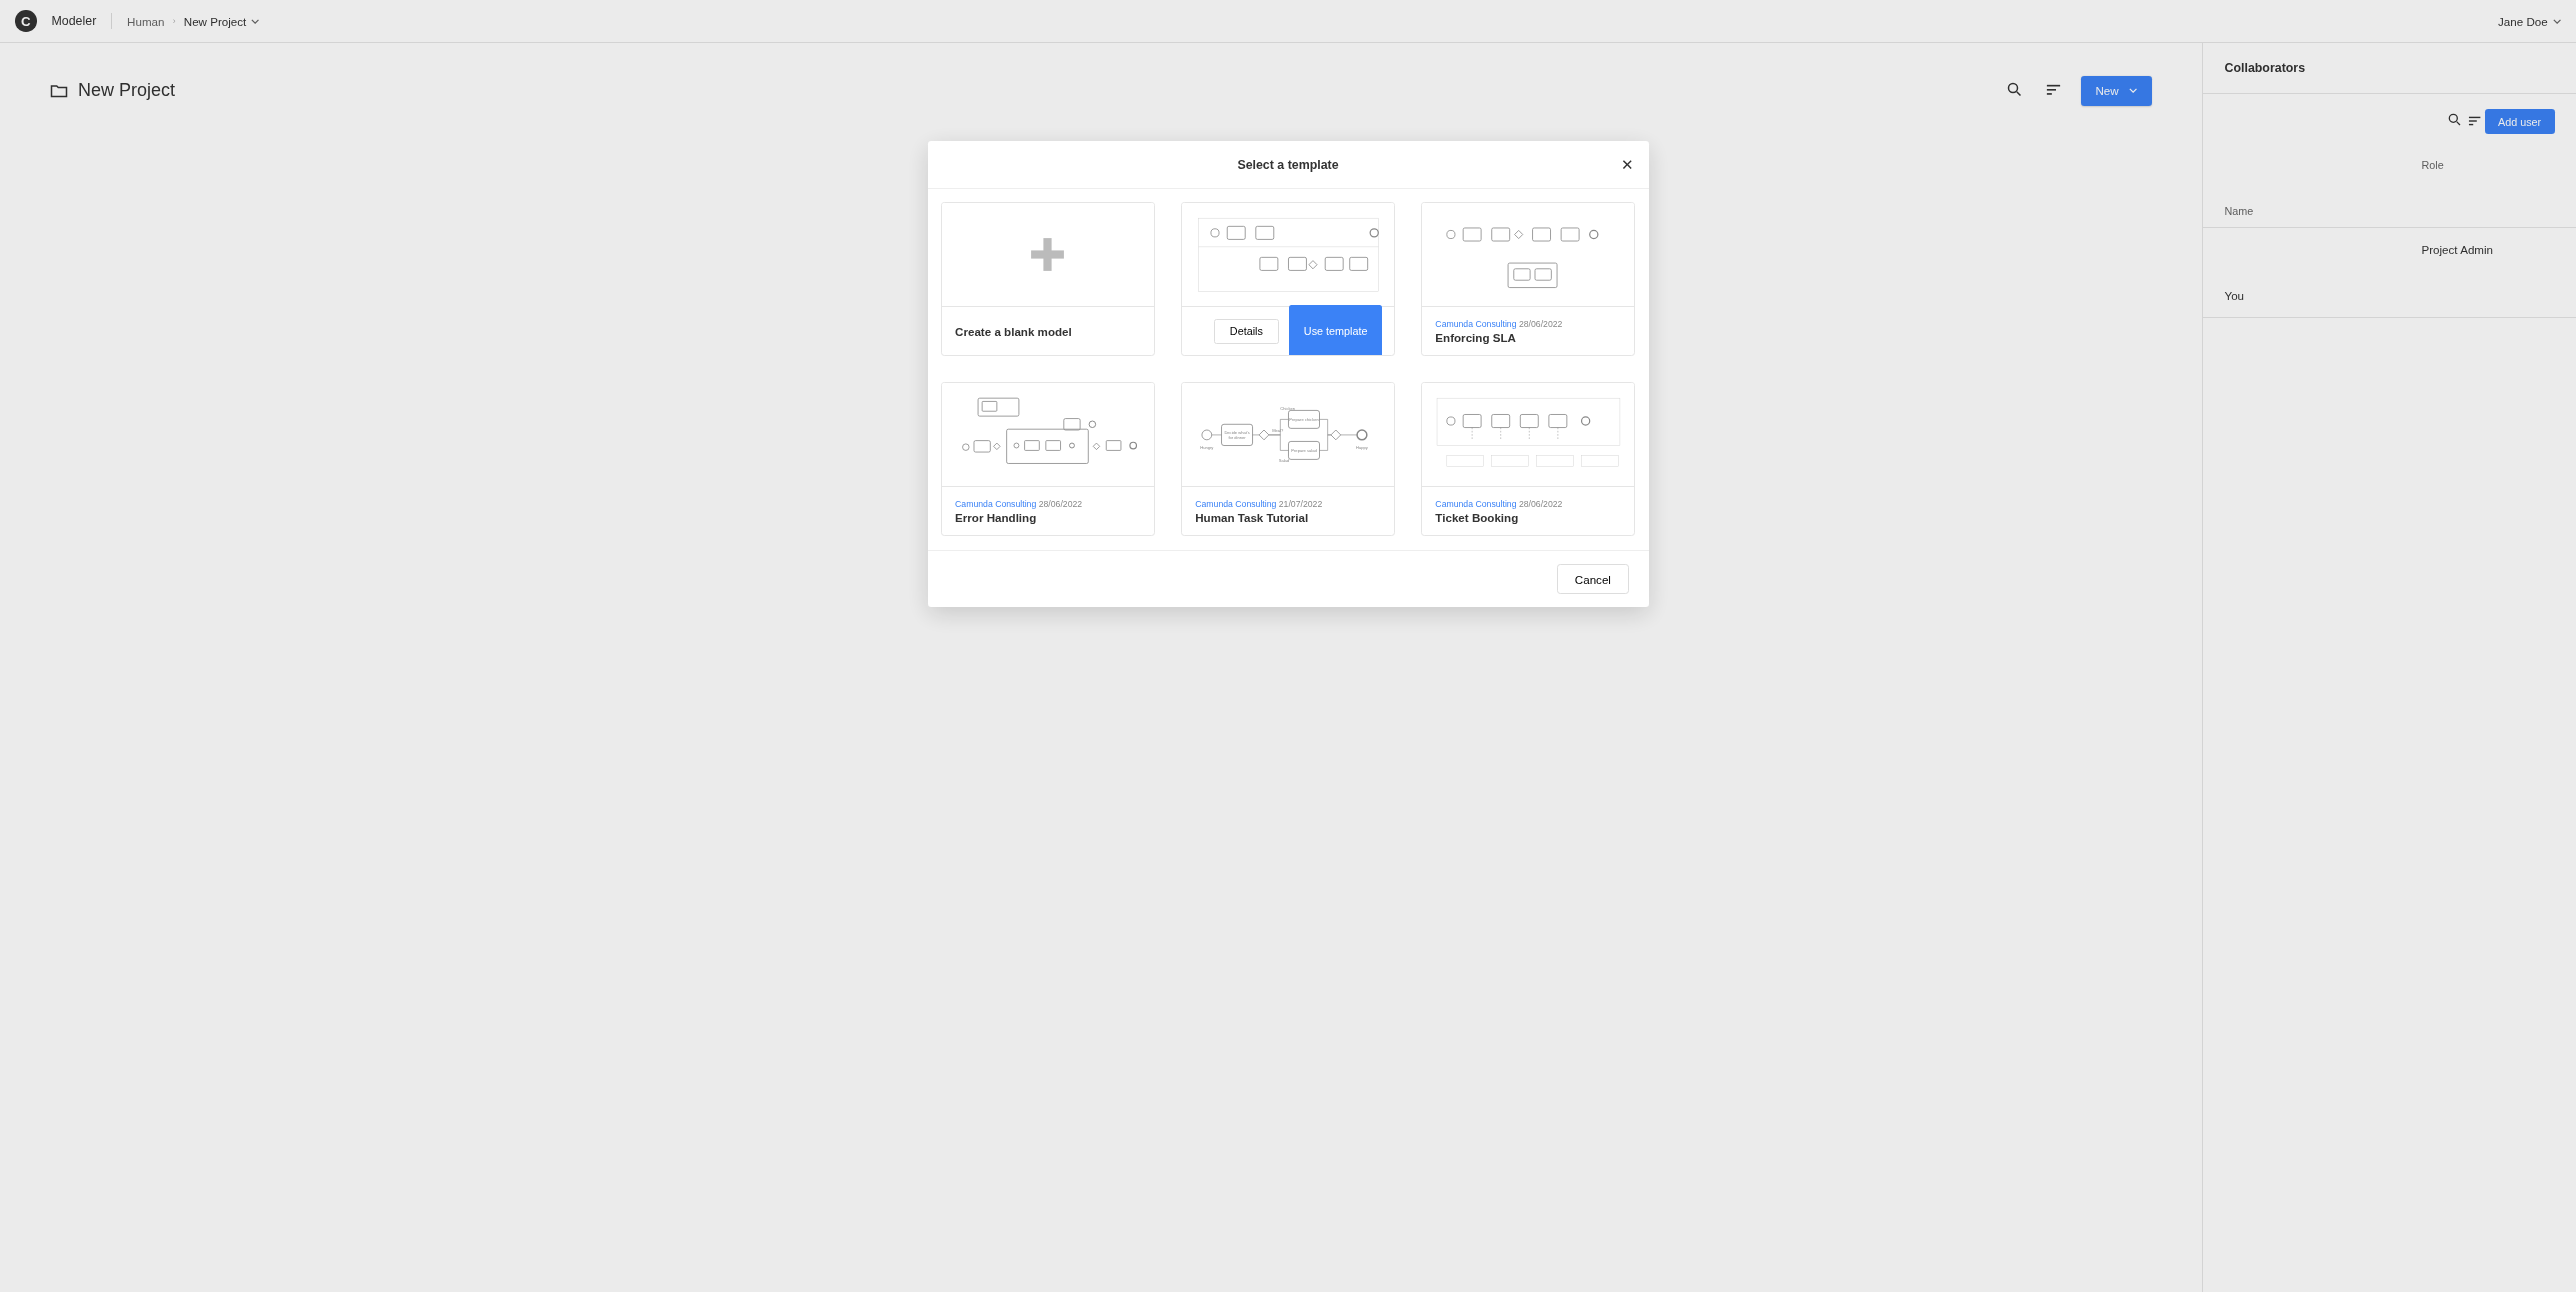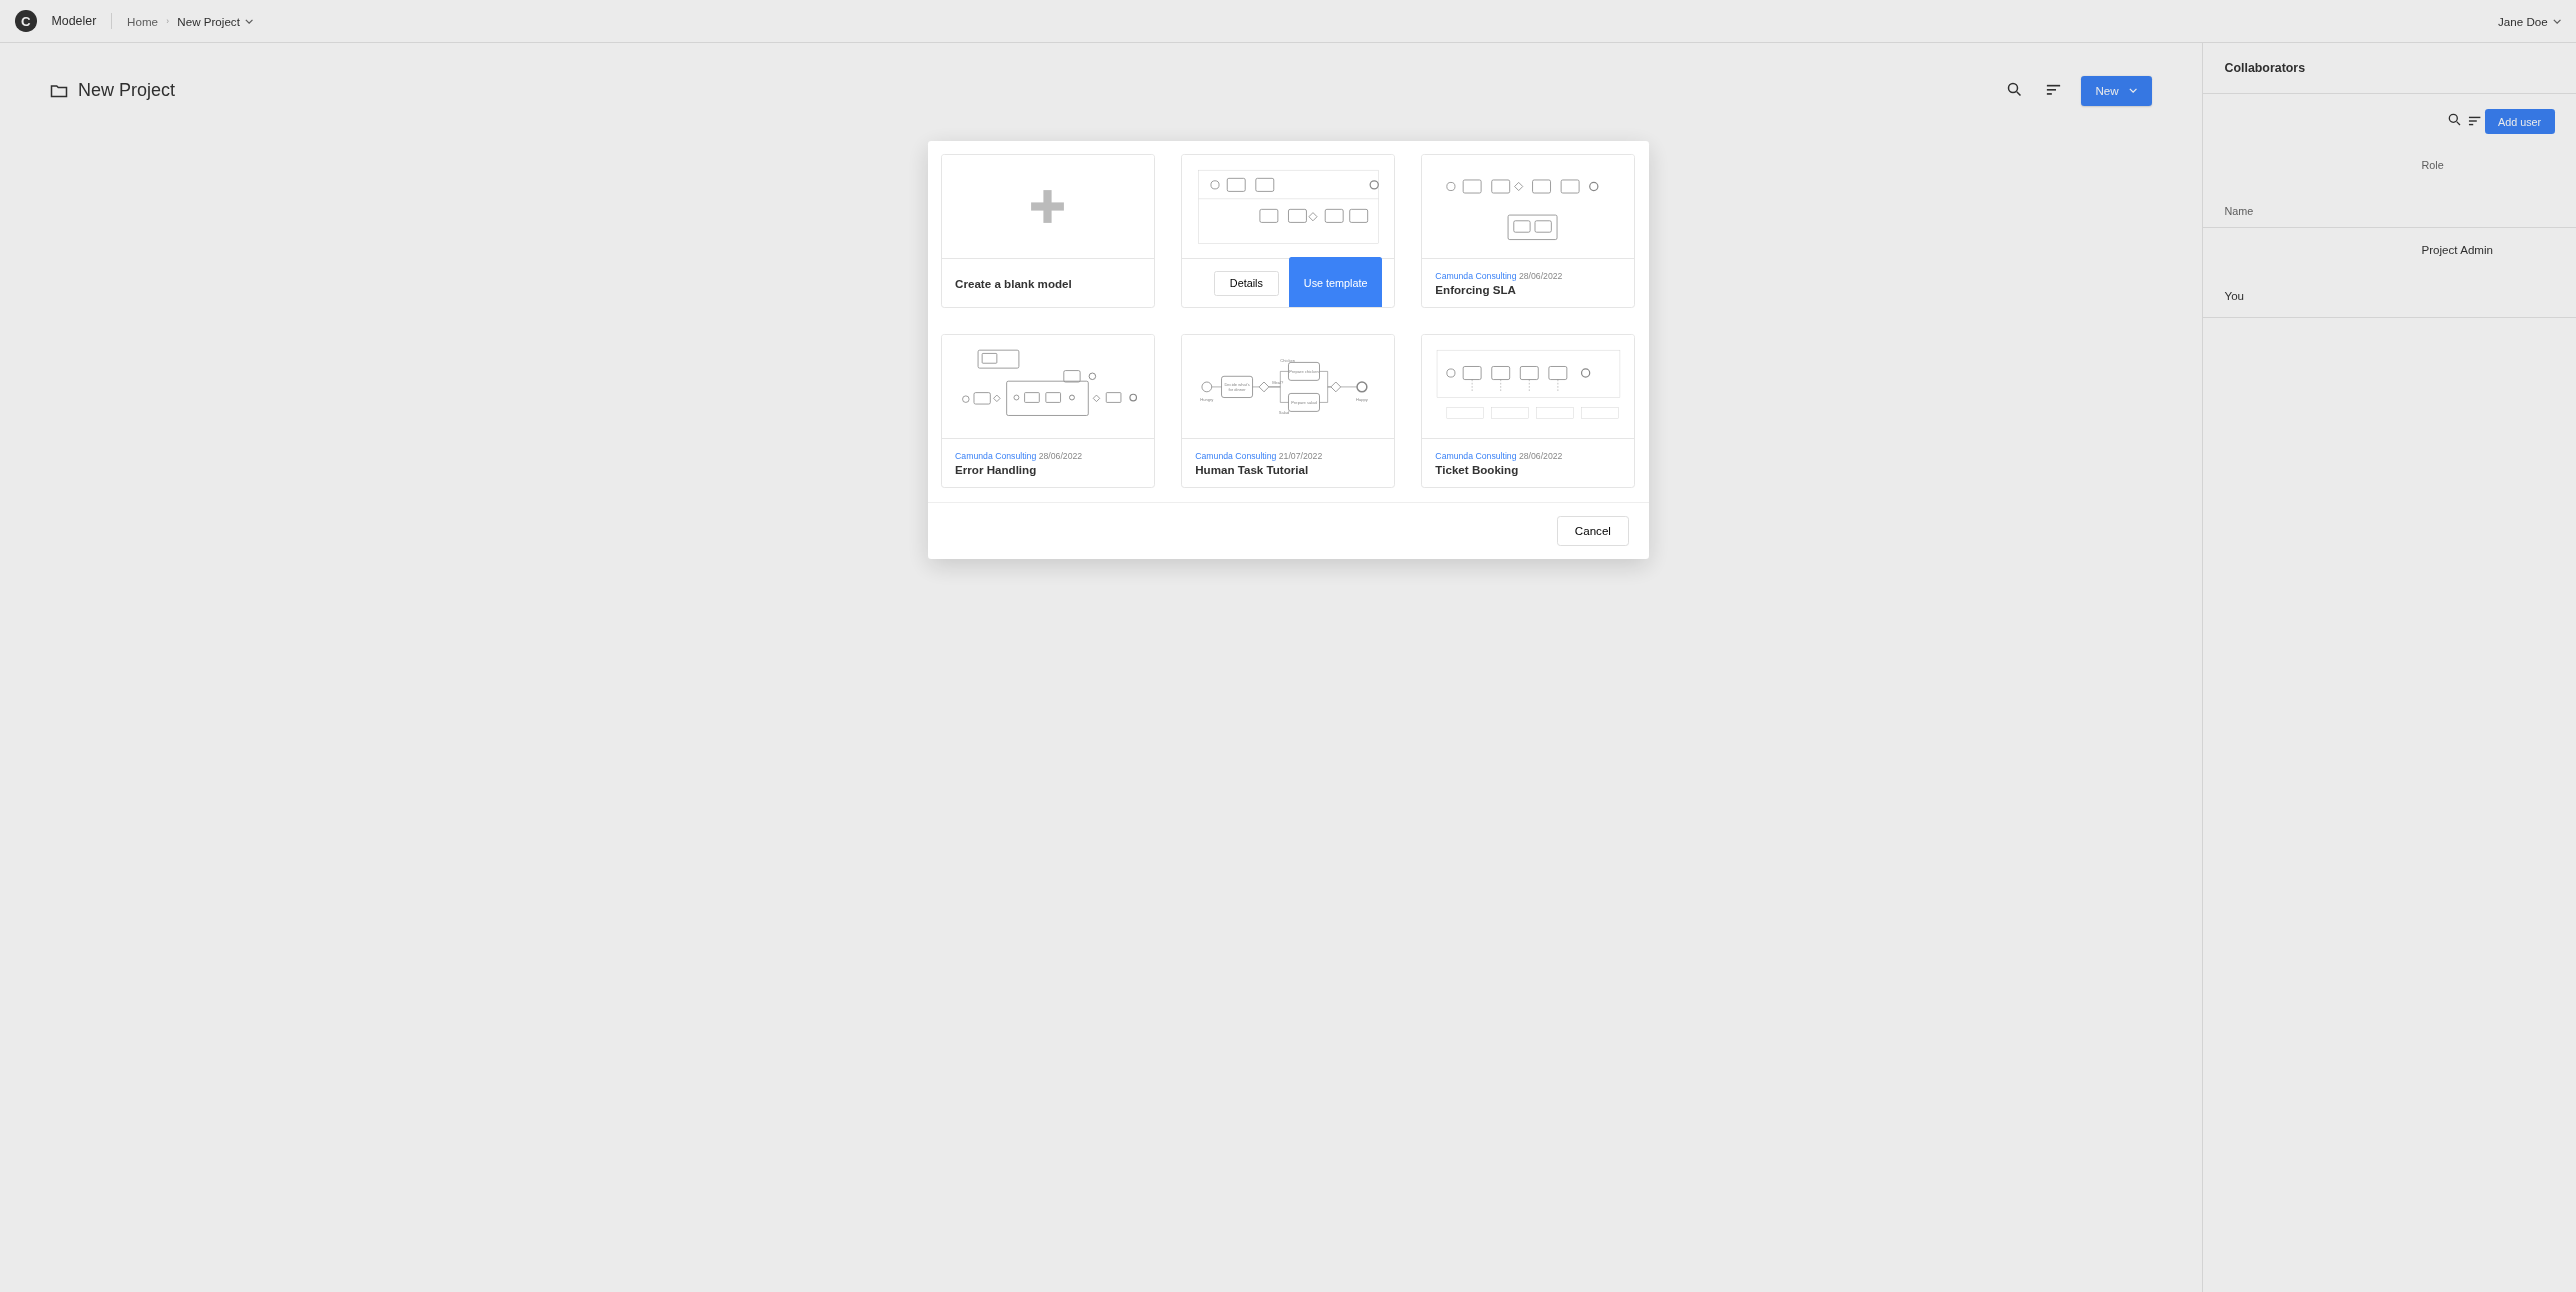--- a/index.html
+++ b/index.html
@@ -66,21 +66,21 @@
   </style>
 </head>
 <body>
 
 <div class="top-nav">
   <div class="nav-left">
     <div class="logo">C</div>
     <span class="app-name">Modeler</span>
     <div class="nav-divider"></div>
     <div class="breadcrumb">
-      <span>Home</span>
+      <span>Human</span>
       <span class="chevron">›</span>
       <span class="crumb-current">
         <span>New Project</span>
         <svg width="8.3" height="5" viewBox="0 0 10 6">
             <path d="M1 1l4 4 4-4" stroke="#666" stroke-width="1.5" fill="none"></path>
           </svg>
       </span>
     </div>
   </div>
   <div class="user-menu">
@@ -148,20 +148,26 @@
     </div>
     <div class="collab-row">
       <div class="col-name">You</div>
       <div class="col-role">Project Admin</div>
     </div>
   </div>
 </div>
 
 <div class="overlay">
   <div class="modal">
+    <div class="modal-header">
+      <span class="modal-title">Select a template</span>
+      <button class="modal-close">
+        <span>✕</span>
+      </button>
+    </div>
 
     <div class="template-grid">
 
       <div class="template-card blank-card">
         <div class="template-thumb">
           <svg width="41" height="41" viewBox="0 0 50 50">
               <rect x="20" y="5" width="10" height="40" fill="#bbb"></rect>
               <rect x="5" y="20" width="40" height="10" fill="#bbb"></rect>
             </svg>
         </div>

